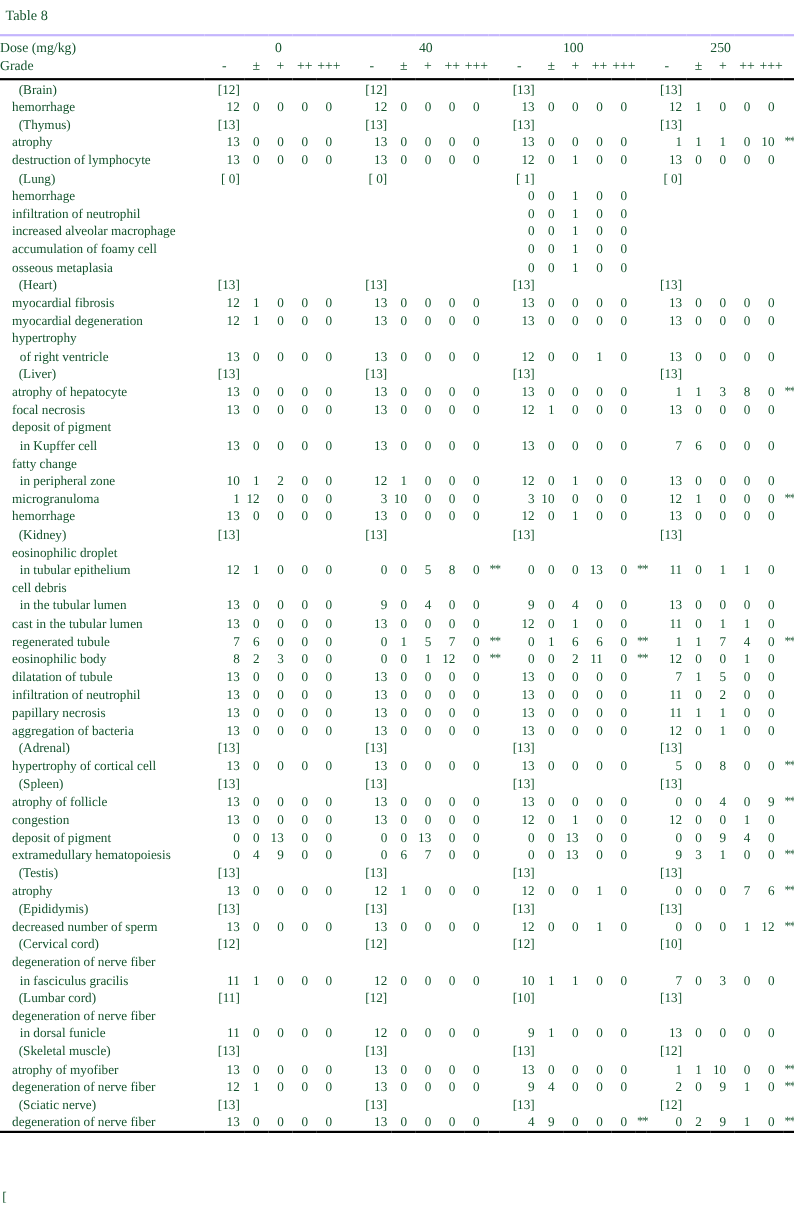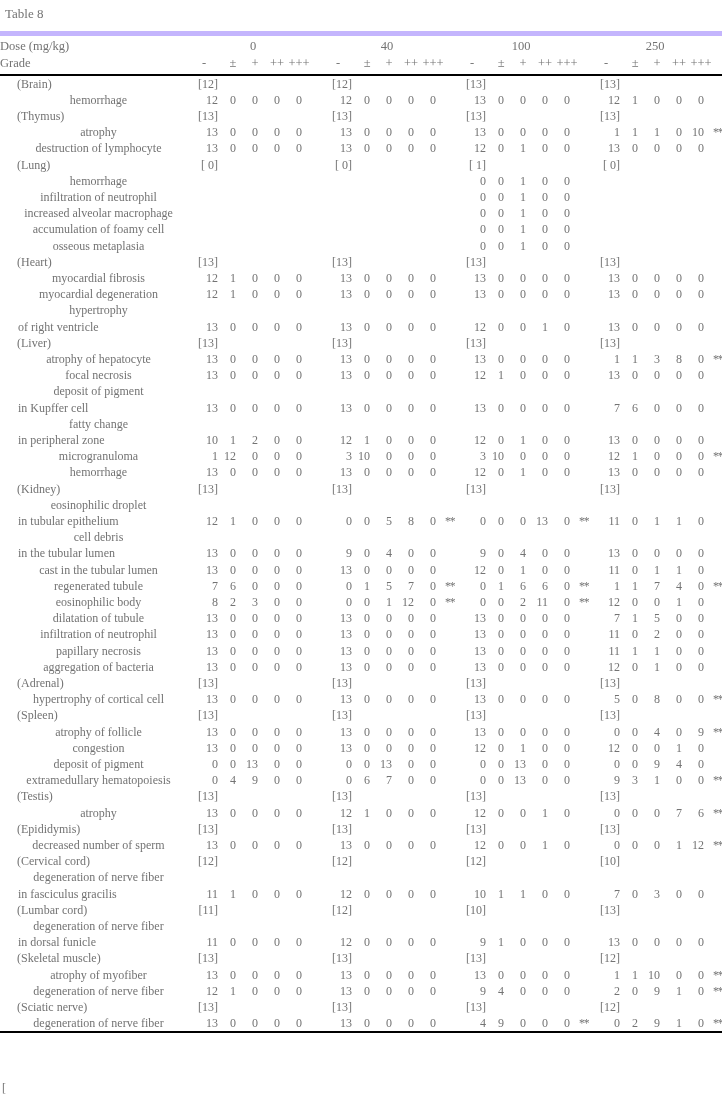--- a/index.html
+++ b/index.html
@@ -1,46 +1,46 @@
 <!DOCTYPE html>
 <html><head>
 <meta charset="utf-8">
 <style>
   html,body{margin:0;padding:0;background:#fff;}
   .page{
     position:relative;
     width:722px;height:1096px;
     background:#ffffff;
-    color:#737373;
+    color:#14532d;
     font-family:"Liberation Serif", "DejaVu Serif", serif;
     overflow:hidden;
   }
   
   .caption{display:flex;padding:6px 4px 0 5px;font-size:13px;line-height:16.5px;}
   .caption .tlabel{flex:0 0 62px;white-space:nowrap;}
   .caption .ttext{width:650px;}
   .caption sub{font-size:9px;line-height:0;}
   
   table.histo{
     border-collapse:collapse;table-layout:fixed;
     width:722px;margin-top:8px;
-    border-top:5px solid #c4b5fd;border-bottom:2px solid #000;
+    border-top:2px solid #c4b5fd;border-bottom:2px solid #000;
   }
   table.histo thead{border-bottom:2px solid #000;}
   table.histo th{font-weight:normal;font-size:12.5px;padding:0;}
   tr.dose-row th{height:18px;vertical-align:bottom;}
   tr.grade-row th{height:20px;vertical-align:middle;}
   th.hlbl{text-align:left;padding-left:5px;}
   th.dose{text-align:center;}
   th.grade{text-align:center;}
   tbody tr{height:16.2px;}
   tbody td{font-size:12px;line-height:16.2px;padding:0;vertical-align:middle;overflow:visible;white-space:nowrap;}
   td.lbl{text-align:left;}
   td.ind0{padding-left:17px;}
-  td.ind1{padding-left:11px;text-align:center;}
+  td.ind1{padding-left:11px;}
   td.ind2{padding-left:18px;}
   td.c0{text-align:right;padding-right:4px;}
   td.cn{text-align:right;padding-right:8px;}
   td.sigc{text-align:left;padding-left:1px;font-size:11.5px;letter-spacing:-1px;}
   
   .notes{padding:4px 0 0 7px;font-size:12px;line-height:14.6px;}
   .artifact{position:absolute;left:2px;bottom:0px;font-size:12px;}
 </style>
 </head>
 <body>

